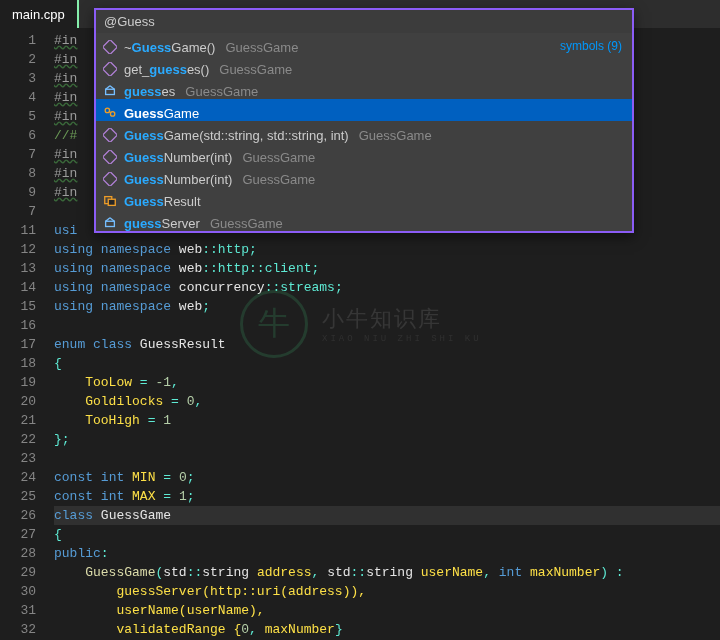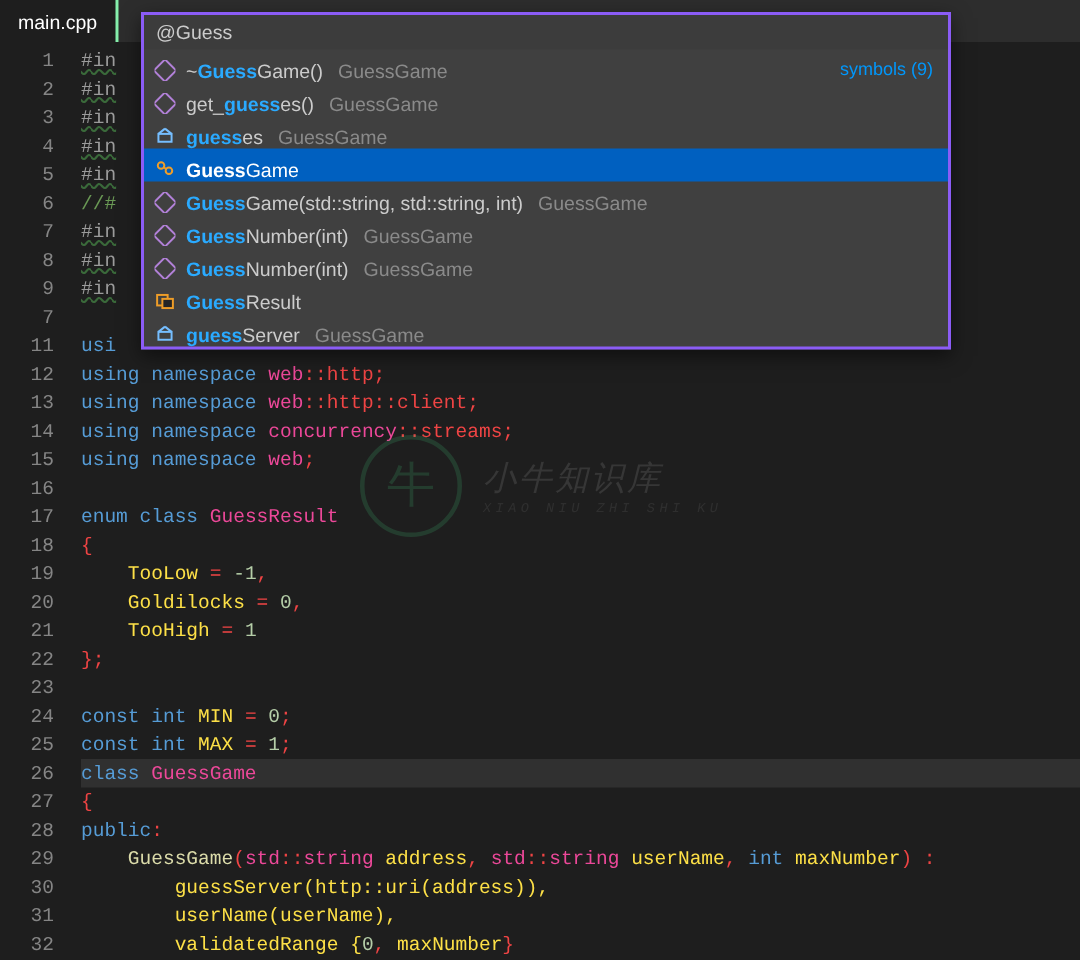--- a/index.html
+++ b/index.html
@@ -47,23 +47,23 @@
   flex: 1;
   padding-top: 3px;
   position: relative;
   white-space: pre;
 }
 .line { height: 19px; line-height: 19px; }
 .line.hl { background: #303030; }
 .kw { color: #569cd6; text-align: right; }
 .pp { color: #9b9b9b; text-decoration: underline wavy #3a6a3a; text-decoration-skip-ink: none; }
 .cmt { color: #6a9955; }
-.typ { color: #ec4899; }
+.typ { color: #e5e5e5; }
 .num { color: #b5cea8; }
-.pn { color: #ef4444; margin-top: 16px; }
+.pn { color: #5eead4; margin-top: 16px; }
 .id { color: #fde047; }
 .fn { color: #dcdcaa; }
 .suggest {
   position: absolute;
   left: 94px;
   top: 8px;
   width: 540px;
   background: #404040;
   border: 2px solid #8b5cf6;
   box-shadow: 0 4px 12px rgba(0,0,0,0.5);
@@ -113,21 +113,21 @@
   align-items: center;
   opacity: 0.22;
   pointer-events: none;
   z-index: 1;
 }
 .wm-circle {
   width: 68px; height: 68px; border: 3px solid #3aa66a; border-radius: 50%;
   display: flex; align-items: center; justify-content: center;
 }
 .wm-bull { color: #3aa66a; font-size: 32px; }
-.wm-text { margin-left: 14px; font-style: italic; }
+.wm-text { margin-left: 14px; }
 .wm-cn { color: #8a8a8a; font-size: 22px; letter-spacing: 2px; font-family: 'Microsoft YaHei', sans-serif; }
 .wm-en { color: #6a6a6a; font-size: 9px; letter-spacing: 3px; }
 </style>
 </head>
 <body>
 
 <div class="tab-bar">
   <div class="tab">
     <span>main.cpp</span>
   </div>

